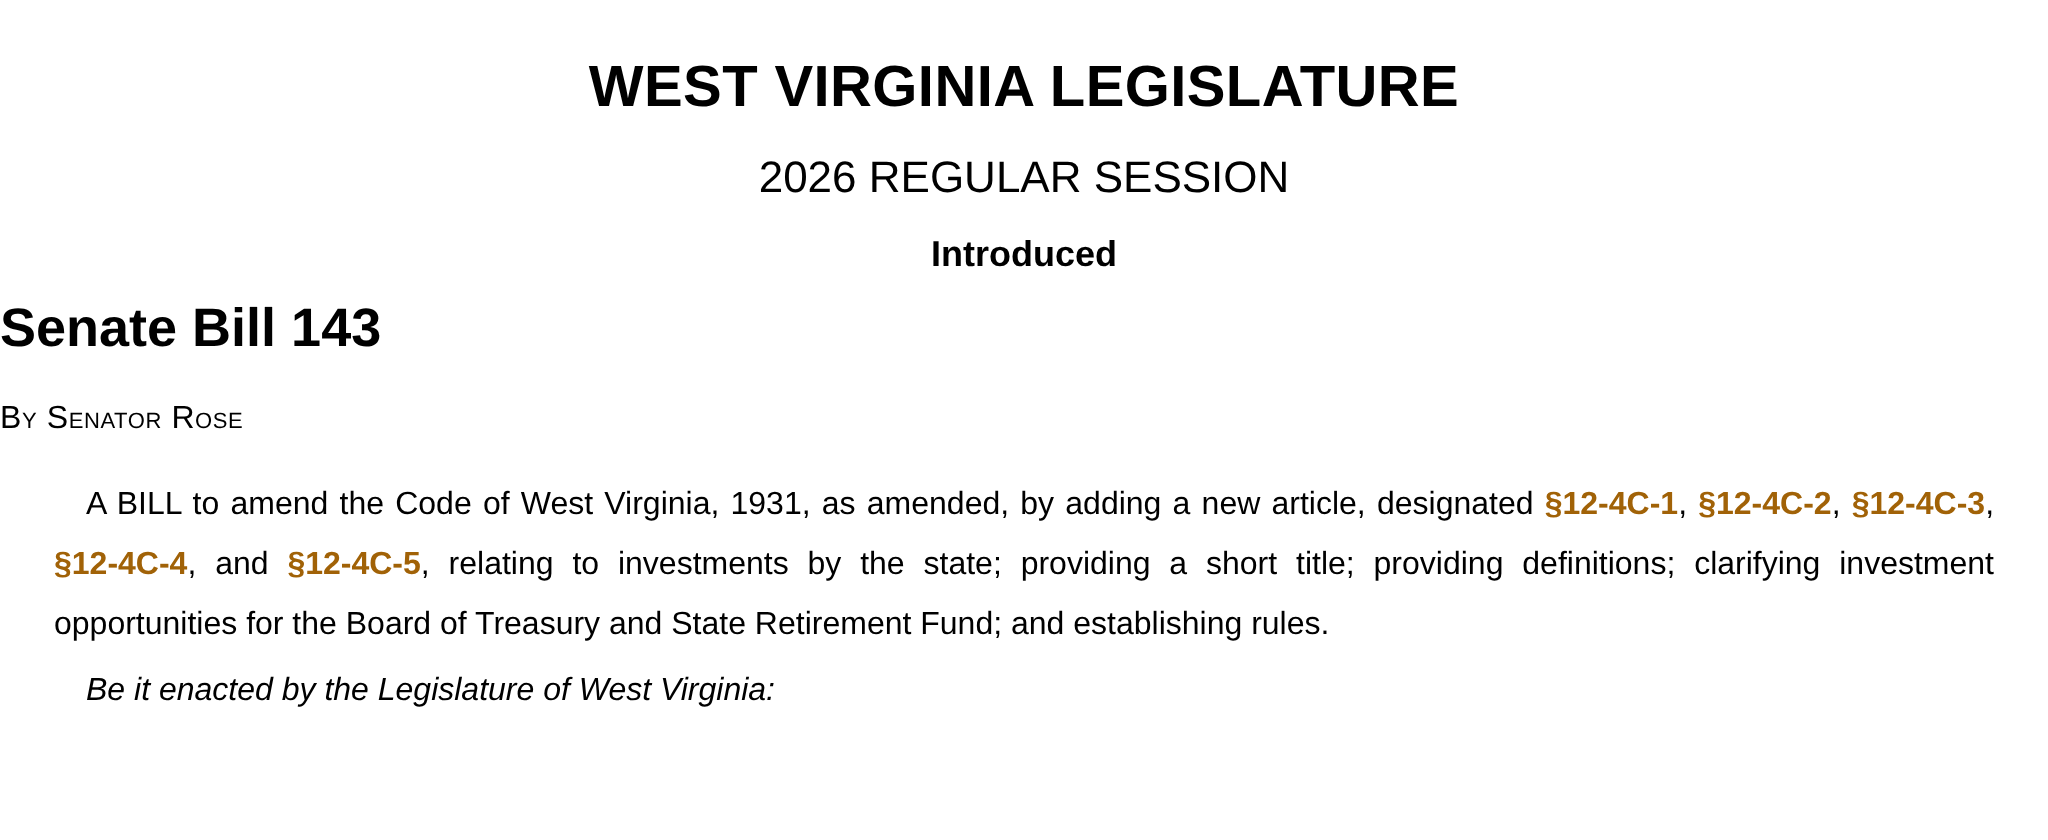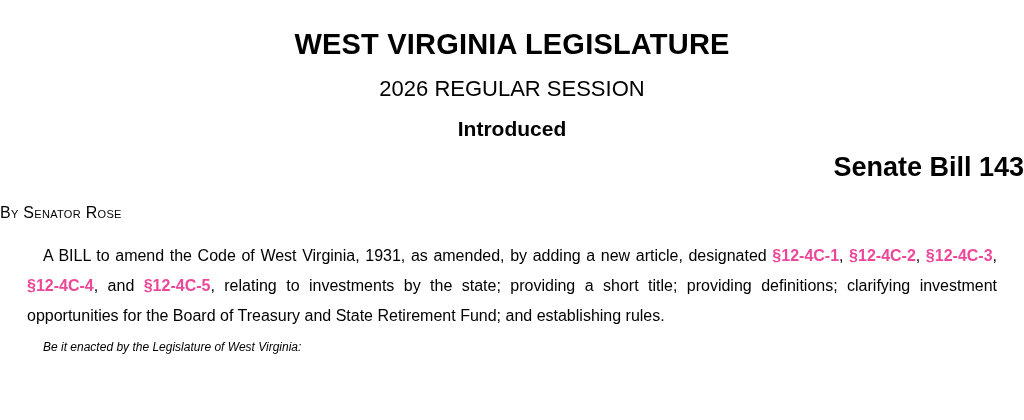--- a/index.html
+++ b/index.html
@@ -25,26 +25,26 @@
     margin-top: 4px;
   }
   .session-title {
     text-align: center;
     font-size: 22px;
     font-weight: 400;
     margin-top: 15px;
   }
   .status-title {
     text-align: center;
-    font-size: 21px;
+    font-size: 18px;
     font-weight: 700;
     margin-top: 15px;
   }
   .bill-number {
-    text-align: right;
+    text-align: left;
     font-size: 27px;
     font-weight: 700;
     margin-top: 11px;
   }
   .sponsor {
     font-size: 16px;
     font-variant: small-caps;
     letter-spacing: 0.3px;
     margin-top: 21px;
   }
@@ -55,28 +55,28 @@
     margin-top: 19px;
   }
   .summary {
     margin: 12px 27px 0 27px;
     font-size: 16px;
     line-height: 30px;
     text-align: justify;
     text-indent: 16px;
   }
   .summary .code-ref {
-    color: #ec4899;
+    color: #a16207;
     font-weight: 700;
     text-decoration: none;
     cursor: pointer;
   }
   .enacting-clause {
     margin: 9px 27px 0 43px;
-    font-size: 12px;
+    font-size: 16px;
     font-style: italic;
   }
 </style>
 </head>
 <body>
 
 <div class="doc">
   <div class="org-title">WEST VIRGINIA LEGISLATURE</div>
   <div class="session-title">2026 REGULAR SESSION</div>
   <div class="status-title">Introduced</div>

